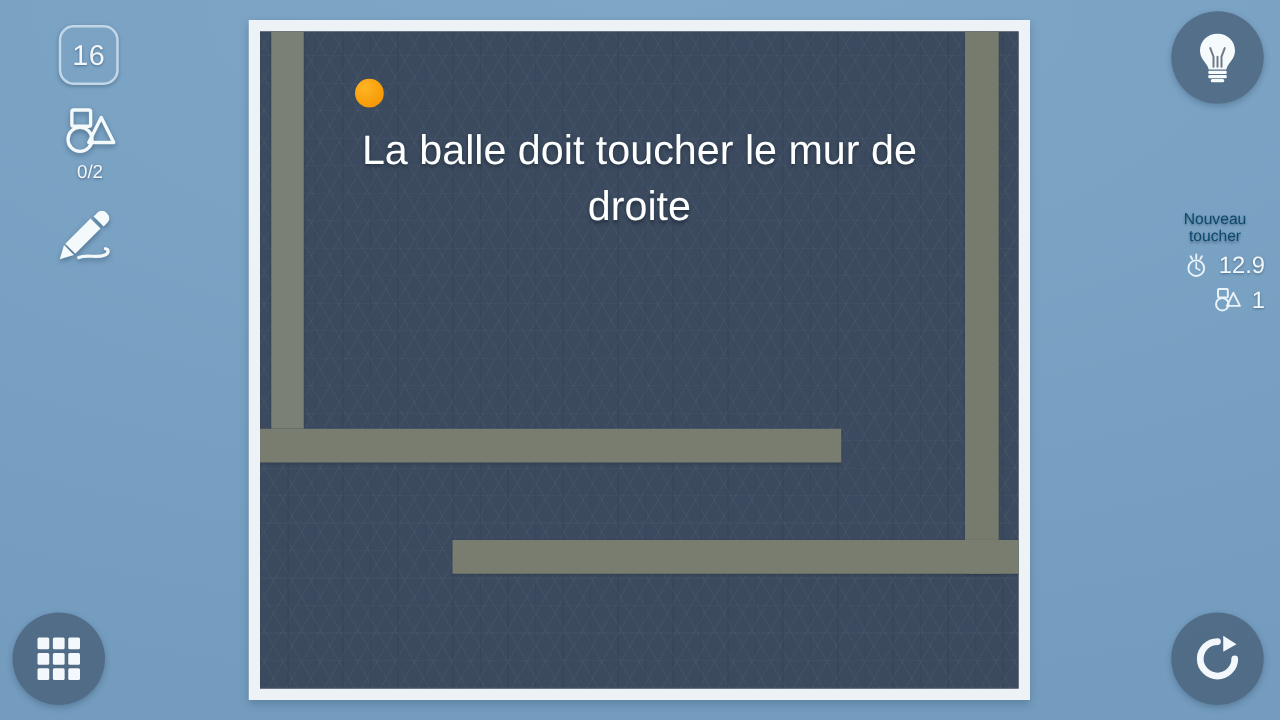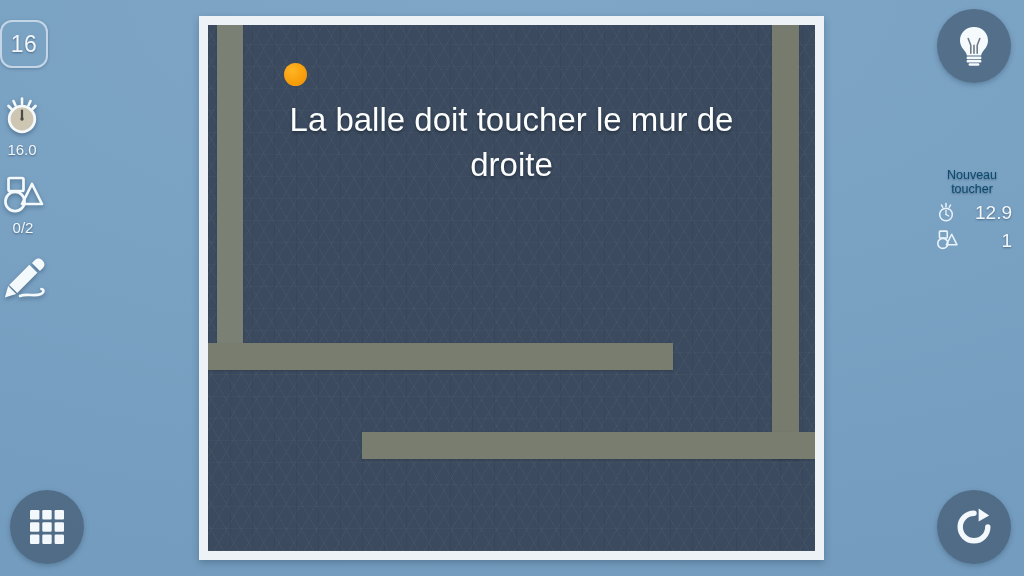--- a/index.html
+++ b/index.html
@@ -11,21 +11,21 @@
   body {
     position:relative;
     background:
       radial-gradient(ellipse 120% 100% at 50% 0%, #7fa6c6 0%, #7aa2c3 45%, #749cbe 100%),
       #7ba3c4;
   }
 
   
   #left-sidebar{
     position:absolute; left:0; top:0; width:95px; height:576px;
-    display:flex; flex-direction:column; align-items:flex-start;
+    display:flex; flex-direction:column; align-items:flex-end;
   }
   .level-badge{
     margin-top:20px;
     width:48px; height:48px;
     border:2px solid rgba(222,234,245,.72);
     border-radius:12px;
     display:flex; align-items:center; justify-content:center;
     color:#f2f7fb; font-size:23px; font-weight:400;
     letter-spacing:.5px;
     text-shadow:0 1px 2px rgba(20,40,60,.45);
@@ -62,21 +62,21 @@
     display:flex; flex-direction:column; align-items:center;
     color:#dce9f3;
     text-shadow:0 1px 2px rgba(20,40,60,.45);
   }
   .record-title{
     font-size:12.5px; line-height:14px; text-align:center;
     color:#0c4a6e;
   }
   .record-row{
     margin-top:5px;
-    display:flex; align-items:center; justify-content:space-between;
+    display:flex; align-items:center; justify-content:flex-end;
     gap:7px; width:100%;
     padding-left:3px;
   }
   .record-row .rv{
     font-size:19px; color:#f2f8fc; line-height:1;
   }
 
   
   #game-frame{
     position:absolute;
@@ -135,37 +135,20 @@
 </style>
 </head>
 <body>
 
 <div id="left-sidebar">
 
   <div class="level-badge">
     <span>16</span>
   </div>
 
-  <div class="stat-block stat-timer">
-    <span>
-      <svg class="icon ic-shadow" width="44" height="44" viewBox="0 0 44 44">
-        <g fill="none" stroke="#f4f9fc" stroke-width="2.6" stroke-linecap="round">
-          <line x1="22" y1="4.5" x2="22" y2="10"></line>
-          <line x1="13.5" y1="7" x2="15.5" y2="11.5"></line>
-          <line x1="30.5" y1="7" x2="28.5" y2="11.5"></line>
-          <line x1="8.5" y1="12" x2="11.5" y2="15"></line>
-          <line x1="35.5" y1="12" x2="32.5" y2="15"></line>
-        </g>
-        <circle cx="22" cy="25" r="12.8" fill="#cdc6b2" stroke="#f4f9fc" stroke-width="2.8"></circle>
-        <line x1="22" y1="25" x2="22" y2="16.5" stroke="#4b4a44" stroke-width="2.2" stroke-linecap="round"></line>
-        <circle cx="22" cy="25" r="1.7" fill="#4b4a44"></circle>
-      </svg>
-    </span>
-    <span class="stat-value">16.0</span>
-  </div>
 
   <div class="stat-block stat-shapes">
     <span>
       <svg class="icon ic-shadow" width="46" height="42" viewBox="0 0 46 42">
         <rect x="8.5" y="4" width="15" height="13" rx="1.5" fill="none" stroke="#f4f9fc" stroke-width="2.7"></rect>
         <circle cx="15" cy="27.5" r="9.6" fill="none" stroke="#f4f9fc" stroke-width="2.7"></circle>
         <path d="M32 10 L42 30 L22 30 Z" fill="none" stroke="#f4f9fc" stroke-width="2.7" stroke-linejoin="round"></path>
       </svg>
     </span>
     <span class="stat-value">0/2</span>

